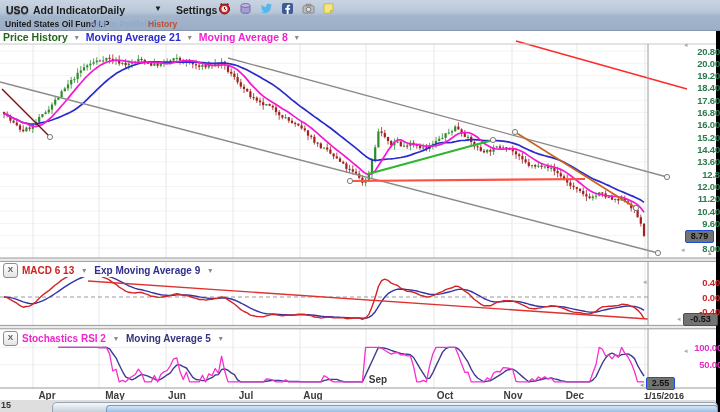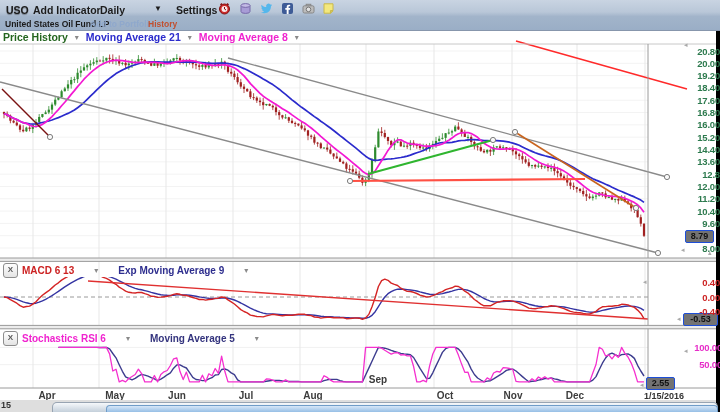--- a/index.html
+++ b/index.html
@@ -14,21 +14,21 @@
   #sym{color:#f6f13c;font-size:11px;text-shadow:0 1px 1px rgba(0,0,0,.35);}
   #toolbar .t2{font-size:8.5px;font-weight:700;top:19px;white-space:nowrap;}
   .chg{color:#e60000;font-size:10.5px;font-weight:700;}
   .icon13{width:13px;height:13px;top:2px;cursor:pointer;}
   
   #surface{left:0;top:30px;width:716px;height:370px;background:#fff;}
   .legend{top:31px;left:3px;display:flex;gap:7px;align-items:center;font-size:10.5px;font-weight:700;white-space:nowrap;}
   .caret{color:#8a8a8a;font-size:8px;font-weight:400;}
   .ph{color:#24661f;} .ma21{color:#2b2bcc;} .ma8{color:#f023cf;}
   .macdl{color:#cc2222;} .emal{color:#2e2e8e;} .stochl{color:#f023cf;} .stma{color:#34347e;}
-  .panel-head{display:flex;gap:20px;align-items:center;font-size:10px;font-weight:700;white-space:nowrap;}
+  .panel-head{display:flex;gap:8px;align-items:center;font-size:10px;font-weight:700;white-space:nowrap;}
   .xbtn{width:13px;height:13px;border:1px solid #8d8d8d;border-radius:3px;
         background:linear-gradient(#ffffff,#e4e4e4);color:#5a5a5a;font-size:8px;font-weight:700;
         text-align:center;line-height:11px;cursor:pointer;}
   .axlab{width:72px;text-align:right;font-size:9.5px;font-weight:700;letter-spacing:-0.2px;}
   .green{color:#2d7a4e;} .red{color:#cc2222;} .mag{color:#e62ec8;}
   .badge{background:#737373;border:1px solid #1d4ed8;border-radius:2px;height:11px;line-height:11px;
          text-align:center;font-size:9px;font-weight:700;color:#111;}
   .month{width:34px;text-align:center;font-size:10px;font-weight:700;color:#3c3c3c;}
   .small{font-size:9px;font-weight:700;color:#333;}
   .tri{color:#a9a9a9;font-size:7px;line-height:7px;}
@@ -580,21 +580,21 @@
 <div class="abs xbtn" style="left:3px;top:263px;">X</div>
 <div class="abs panel-head" style="left:22px;top:265px;">
   <span class="macdl">MACD 6 13</span>
   <span class="caret">▾</span>
   <span class="emal">Exp Moving Average 9</span>
   <span class="caret">▾</span>
 </div>
 
 <div class="abs xbtn" style="left:3px;top:331px;">X</div>
 <div class="abs panel-head" style="left:22px;top:333px;">
-  <span class="stochl">Stochastics RSI 6</span>
+  <span class="stochl">Stochastics RSI 2</span>
   <span class="caret">▾</span>
   <span class="stma">Moving Average 5</span>
   <span class="caret">▾</span>
 </div>
 
 <div class="abs badge" style="left:685px;top:230px;width:27px;">8.79</div>
 <div class="abs badge" style="left:683px;top:313px;width:33px;">-0.53</div>
 <div class="abs badge" style="left:646px;top:377px;width:27px;">2.55</div>
 
 <div class="abs tri" style="left:684px;top:41px;">◂</div>

